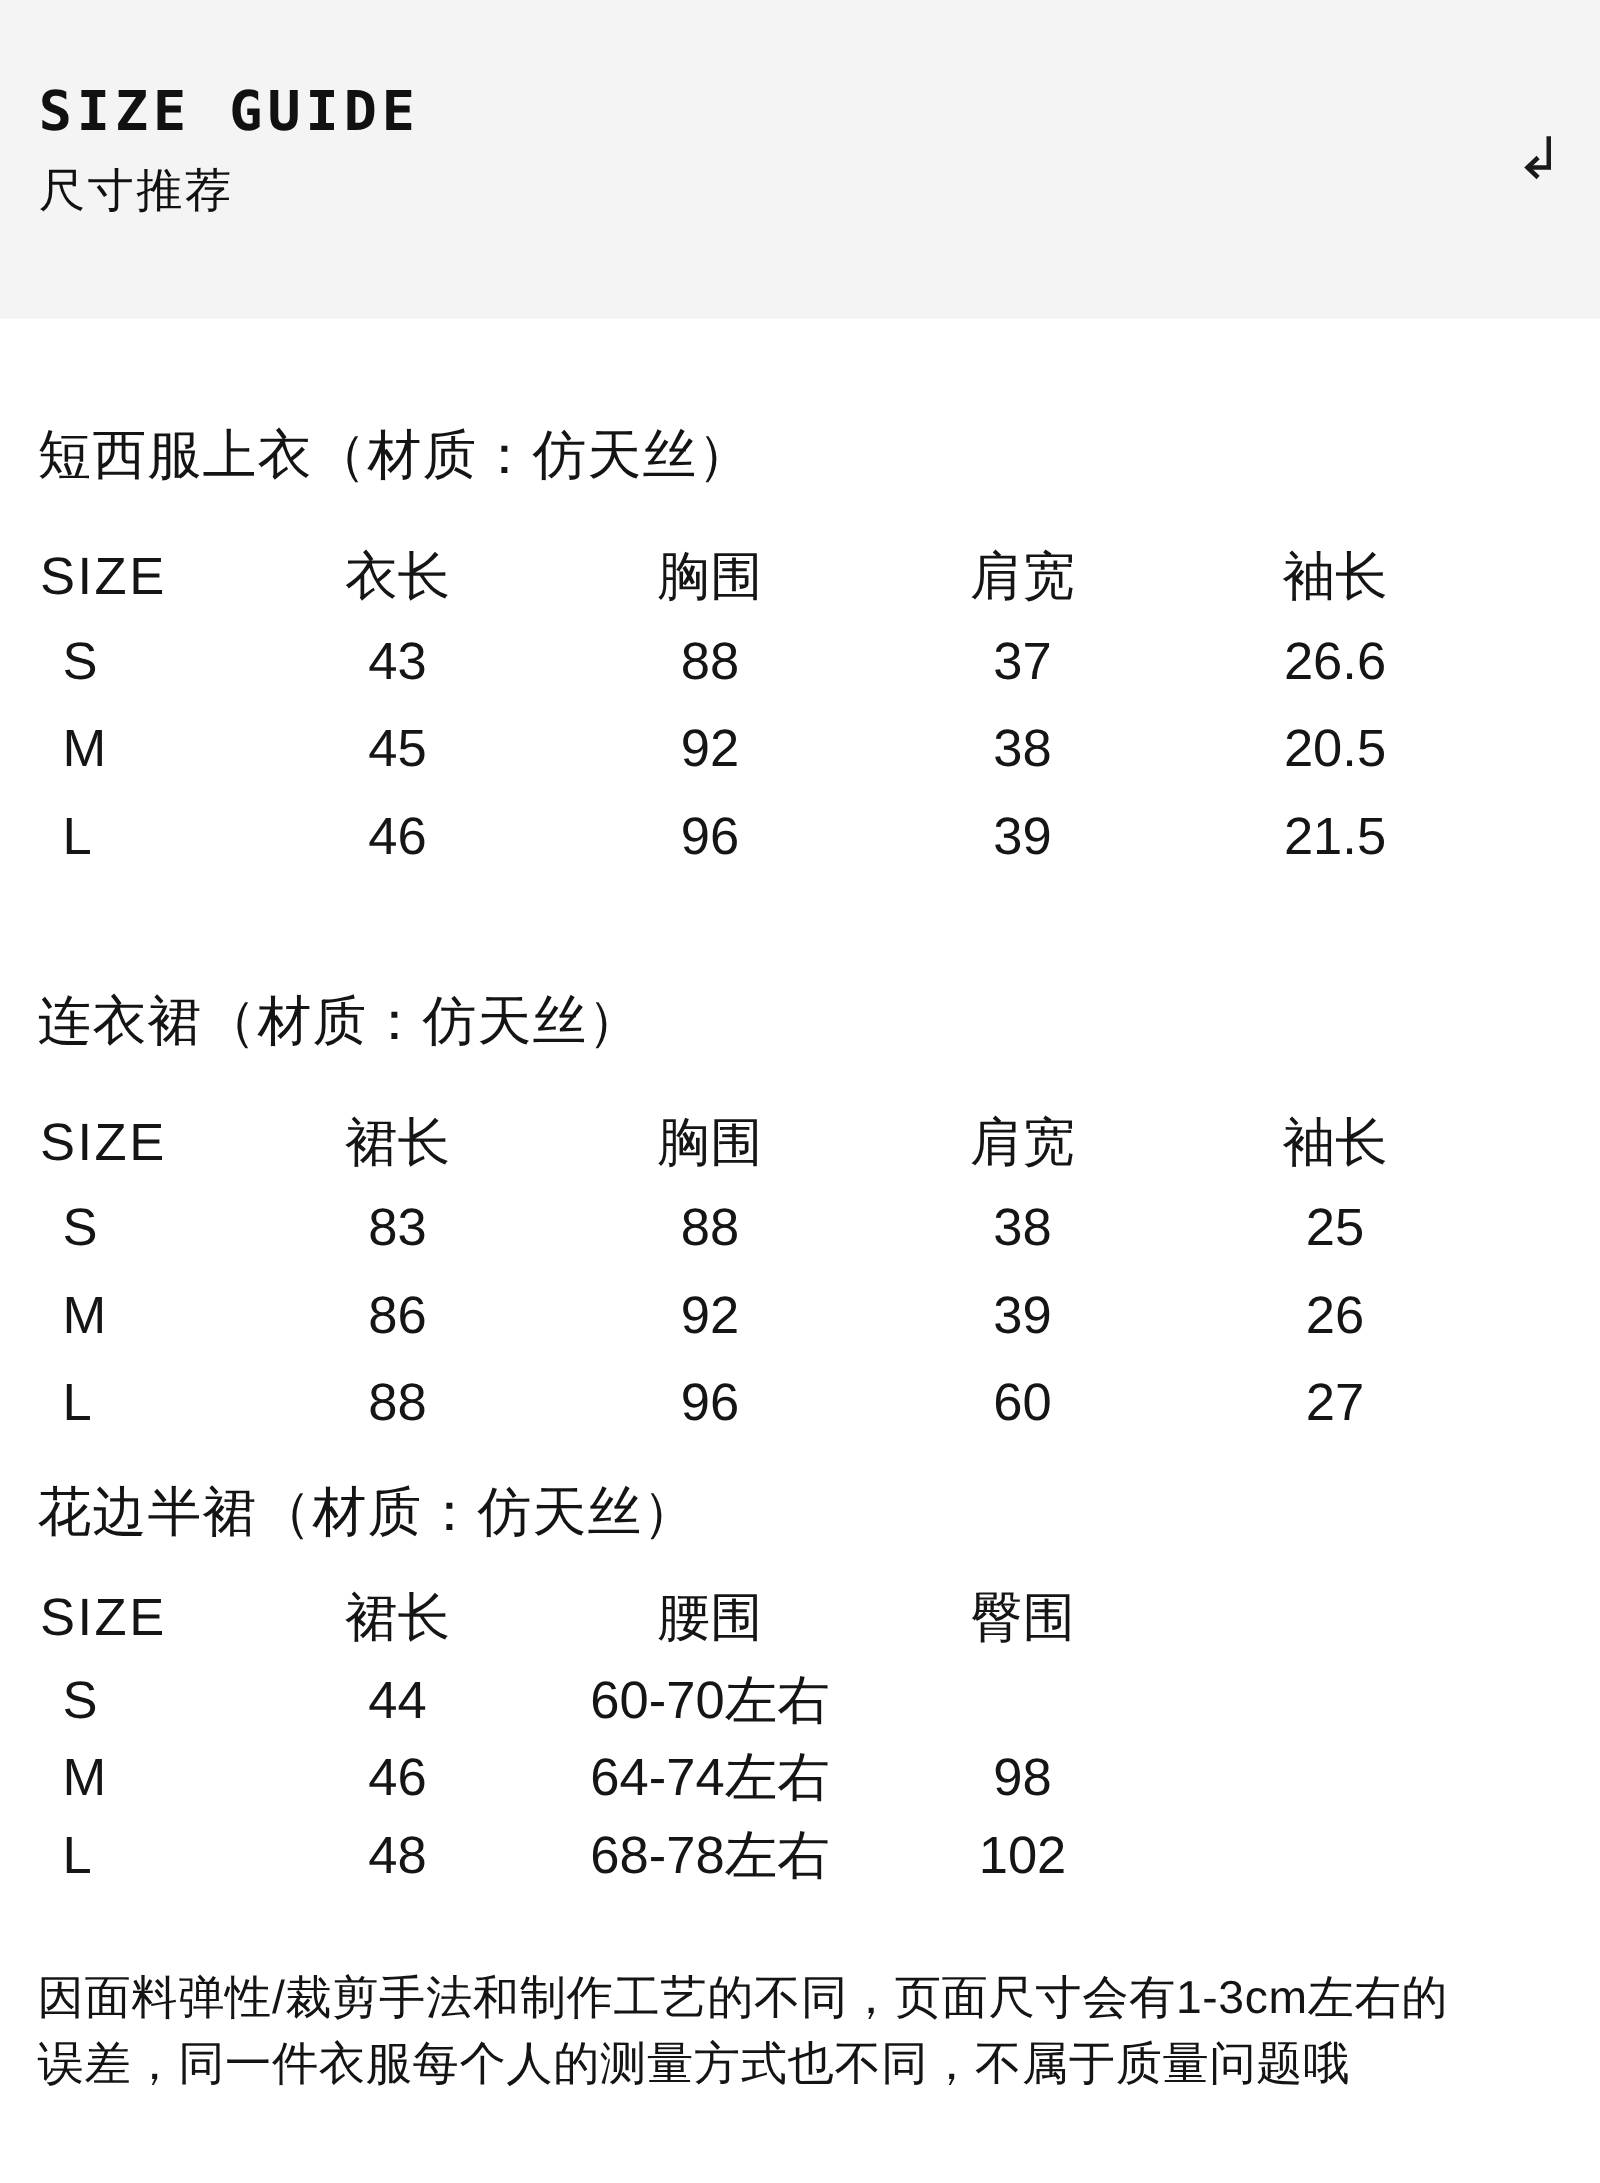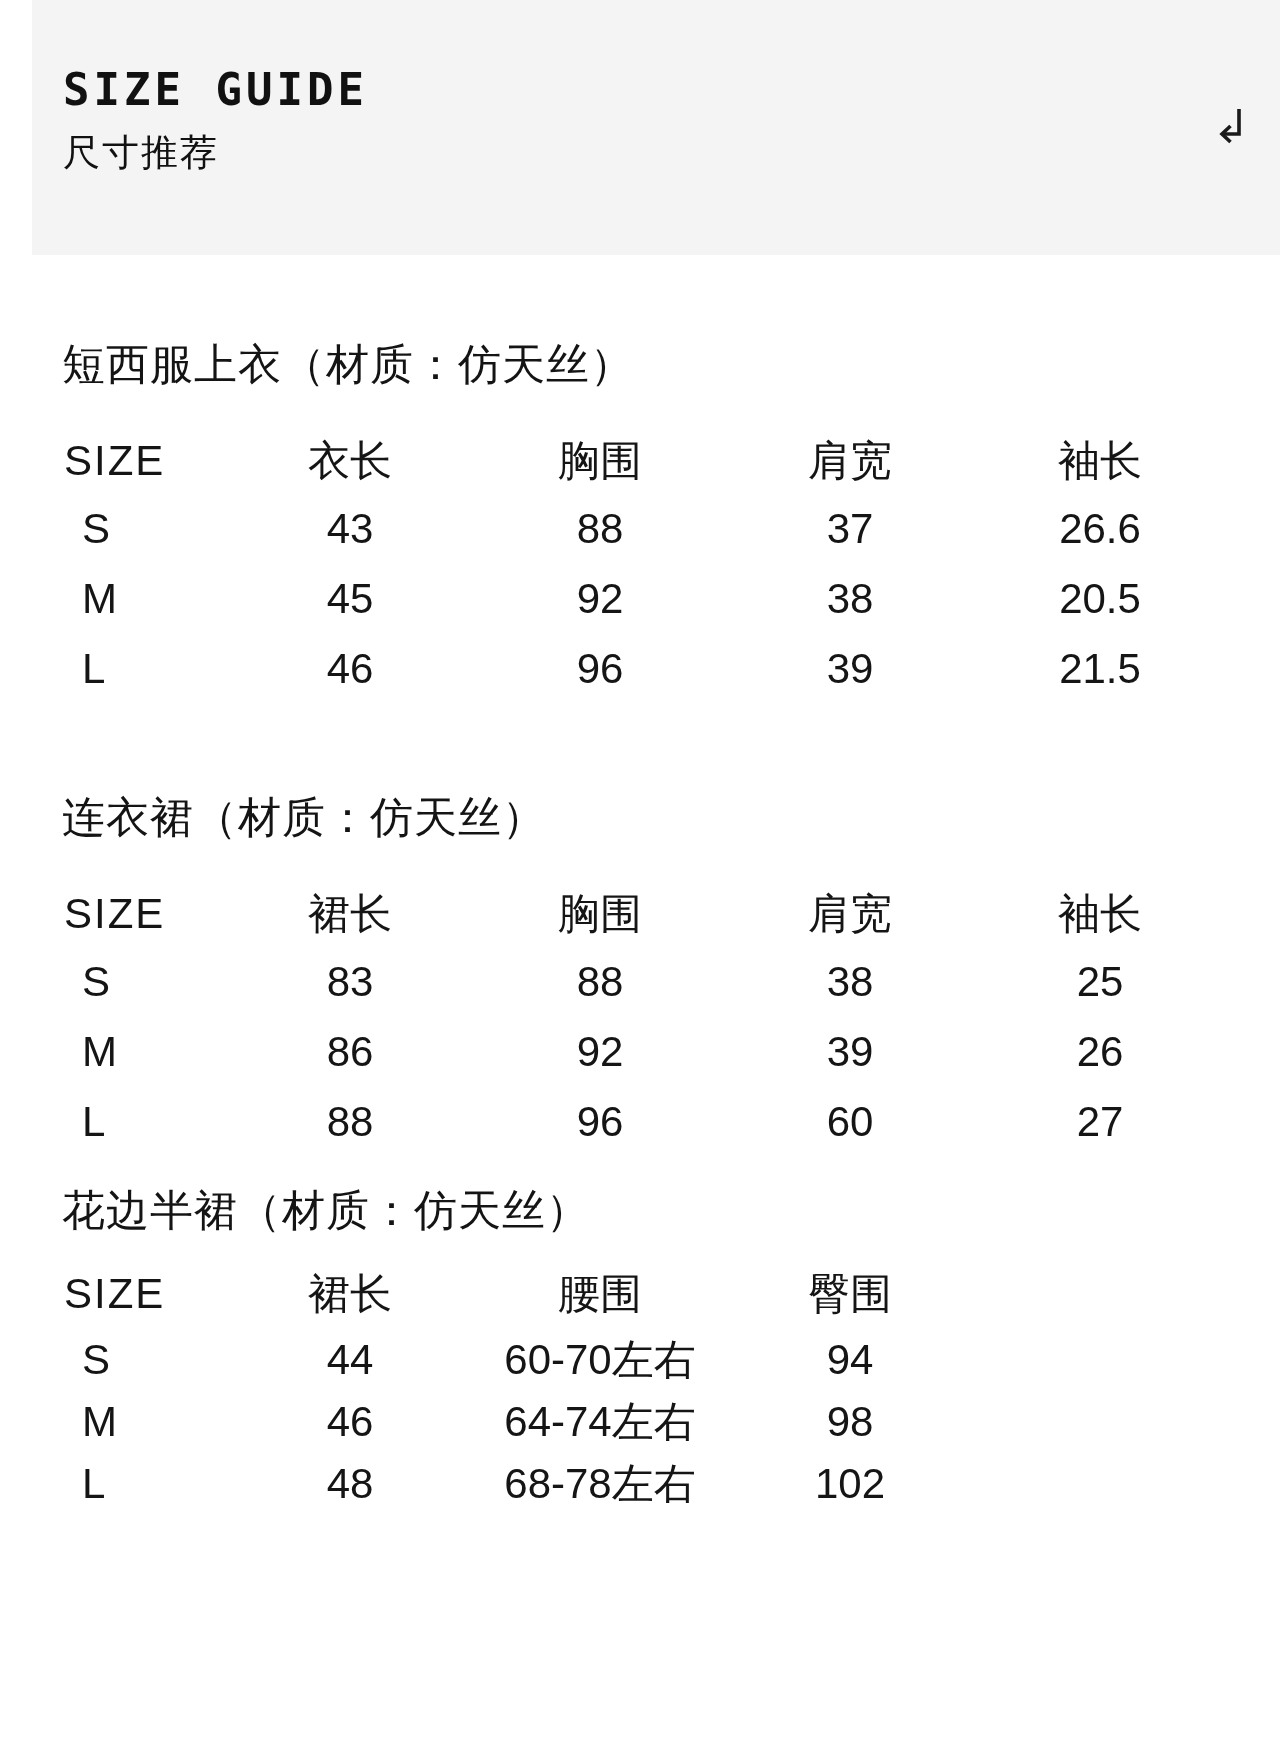--- a/index.html
+++ b/index.html
@@ -8,21 +8,20 @@
     font-family: "Liberation Sans", "DejaVu Sans", sans-serif;
     color: #161616;
     -webkit-font-smoothing: antialiased;
   }
   .page {
     position: relative;
     width: 1280px;
     height: 1746px;
     background: #ffffff;
     overflow: hidden;
-    padding-left: 32px;
   }
 
   
   .banner {
     position: relative;
     width: 100%;
     height: 255px;
     background: #f4f4f5;
   }
   .banner-title {
@@ -186,31 +185,31 @@
       <div class="row hdr">
         <div class="cell c0">SIZE</div>
         <div class="cell">裙长</div>
         <div class="cell">腰围</div>
         <div class="cell">臀围</div>
       </div>
       <div class="row data first">
         <div class="cell c0">S</div>
         <div class="cell">44</div>
         <div class="cell">60-70左右</div>
-        <div class="cell">94</div>
       </div>
       <div class="row data">
         <div class="cell c0">M</div>
         <div class="cell">46</div>
         <div class="cell">64-74左右</div>
         <div class="cell">98</div>
       </div>
       <div class="row data">
         <div class="cell c0">L</div>
         <div class="cell">48</div>
         <div class="cell">68-78左右</div>
         <div class="cell">102</div>
       </div>
     </div>
 
+    <p class="note"><span>因面料弹性/裁剪手法和制作工艺的不同，页面尺寸会有1-3cm左右的</span><br><span>误差，同一件衣服每个人的测量方式也不同，不属于质量问题哦</span></p>
 
   </div>
 </div>
 
 </body></html>

